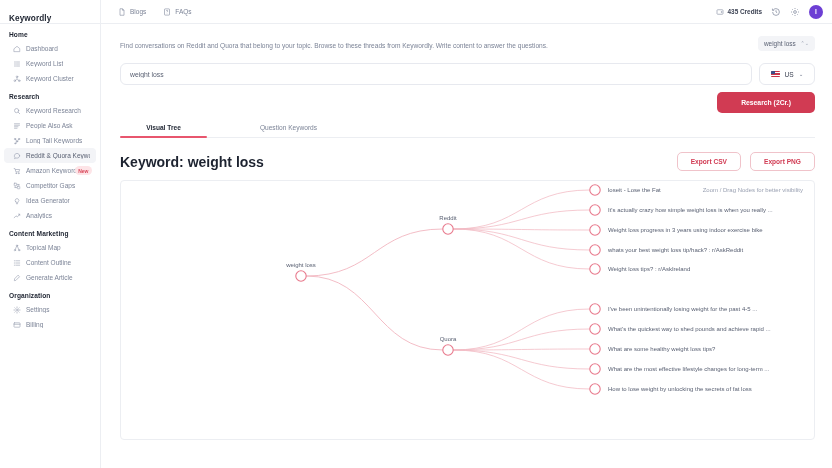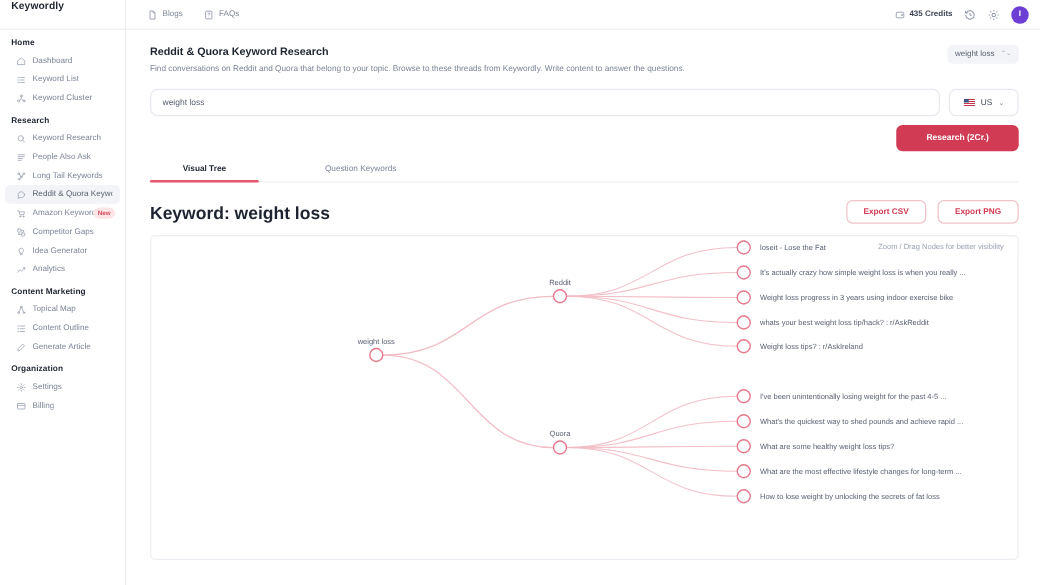--- a/index.html
+++ b/index.html
@@ -16,21 +16,21 @@
   .sidebar {
     width: 101px; height: 468px;
     background: #ffffff;
     border-right: 1px solid #eceef2;
     padding: 0;
     overflow: hidden;
     flex: 0 0 101px;
   }
   .brand {
     height: 24px;
-    display: flex; align-items: flex-start;
+    display: flex; align-items: flex-end;
     padding: 0 9px;
     font-size: 8.2px; font-weight: bold; letter-spacing: .1px;
     color: #1d2330;
     border-bottom: 1px solid #eceef2;
   }
   .nav-section {
     font-size: 6.6px; font-weight: bold; color: #1d2330;
     padding: 7px 9px 3px 9px;
     letter-spacing: .1px;
   }
@@ -384,21 +384,20 @@
         <div class="avatar">
           <span>I</span>
         </div>
       </div>
     </header>
 
     <section class="content">
 
       <div class="page-head">
         <div>
-          <div class="page-title">Reddit &amp; Quora Keyword Research</div>
           <div class="page-sub">Find conversations on Reddit and Quora that belong to your topic. Browse to these threads from Keywordly. Write content to answer the questions.</div>
         </div>
         <div class="kw-select">
           <span>weight loss</span>
           <span class="chev">⌃⌄</span>
         </div>
       </div>
 
       <div class="search-row">
         <input class="search-input" type="text" value="weight loss" style="">

